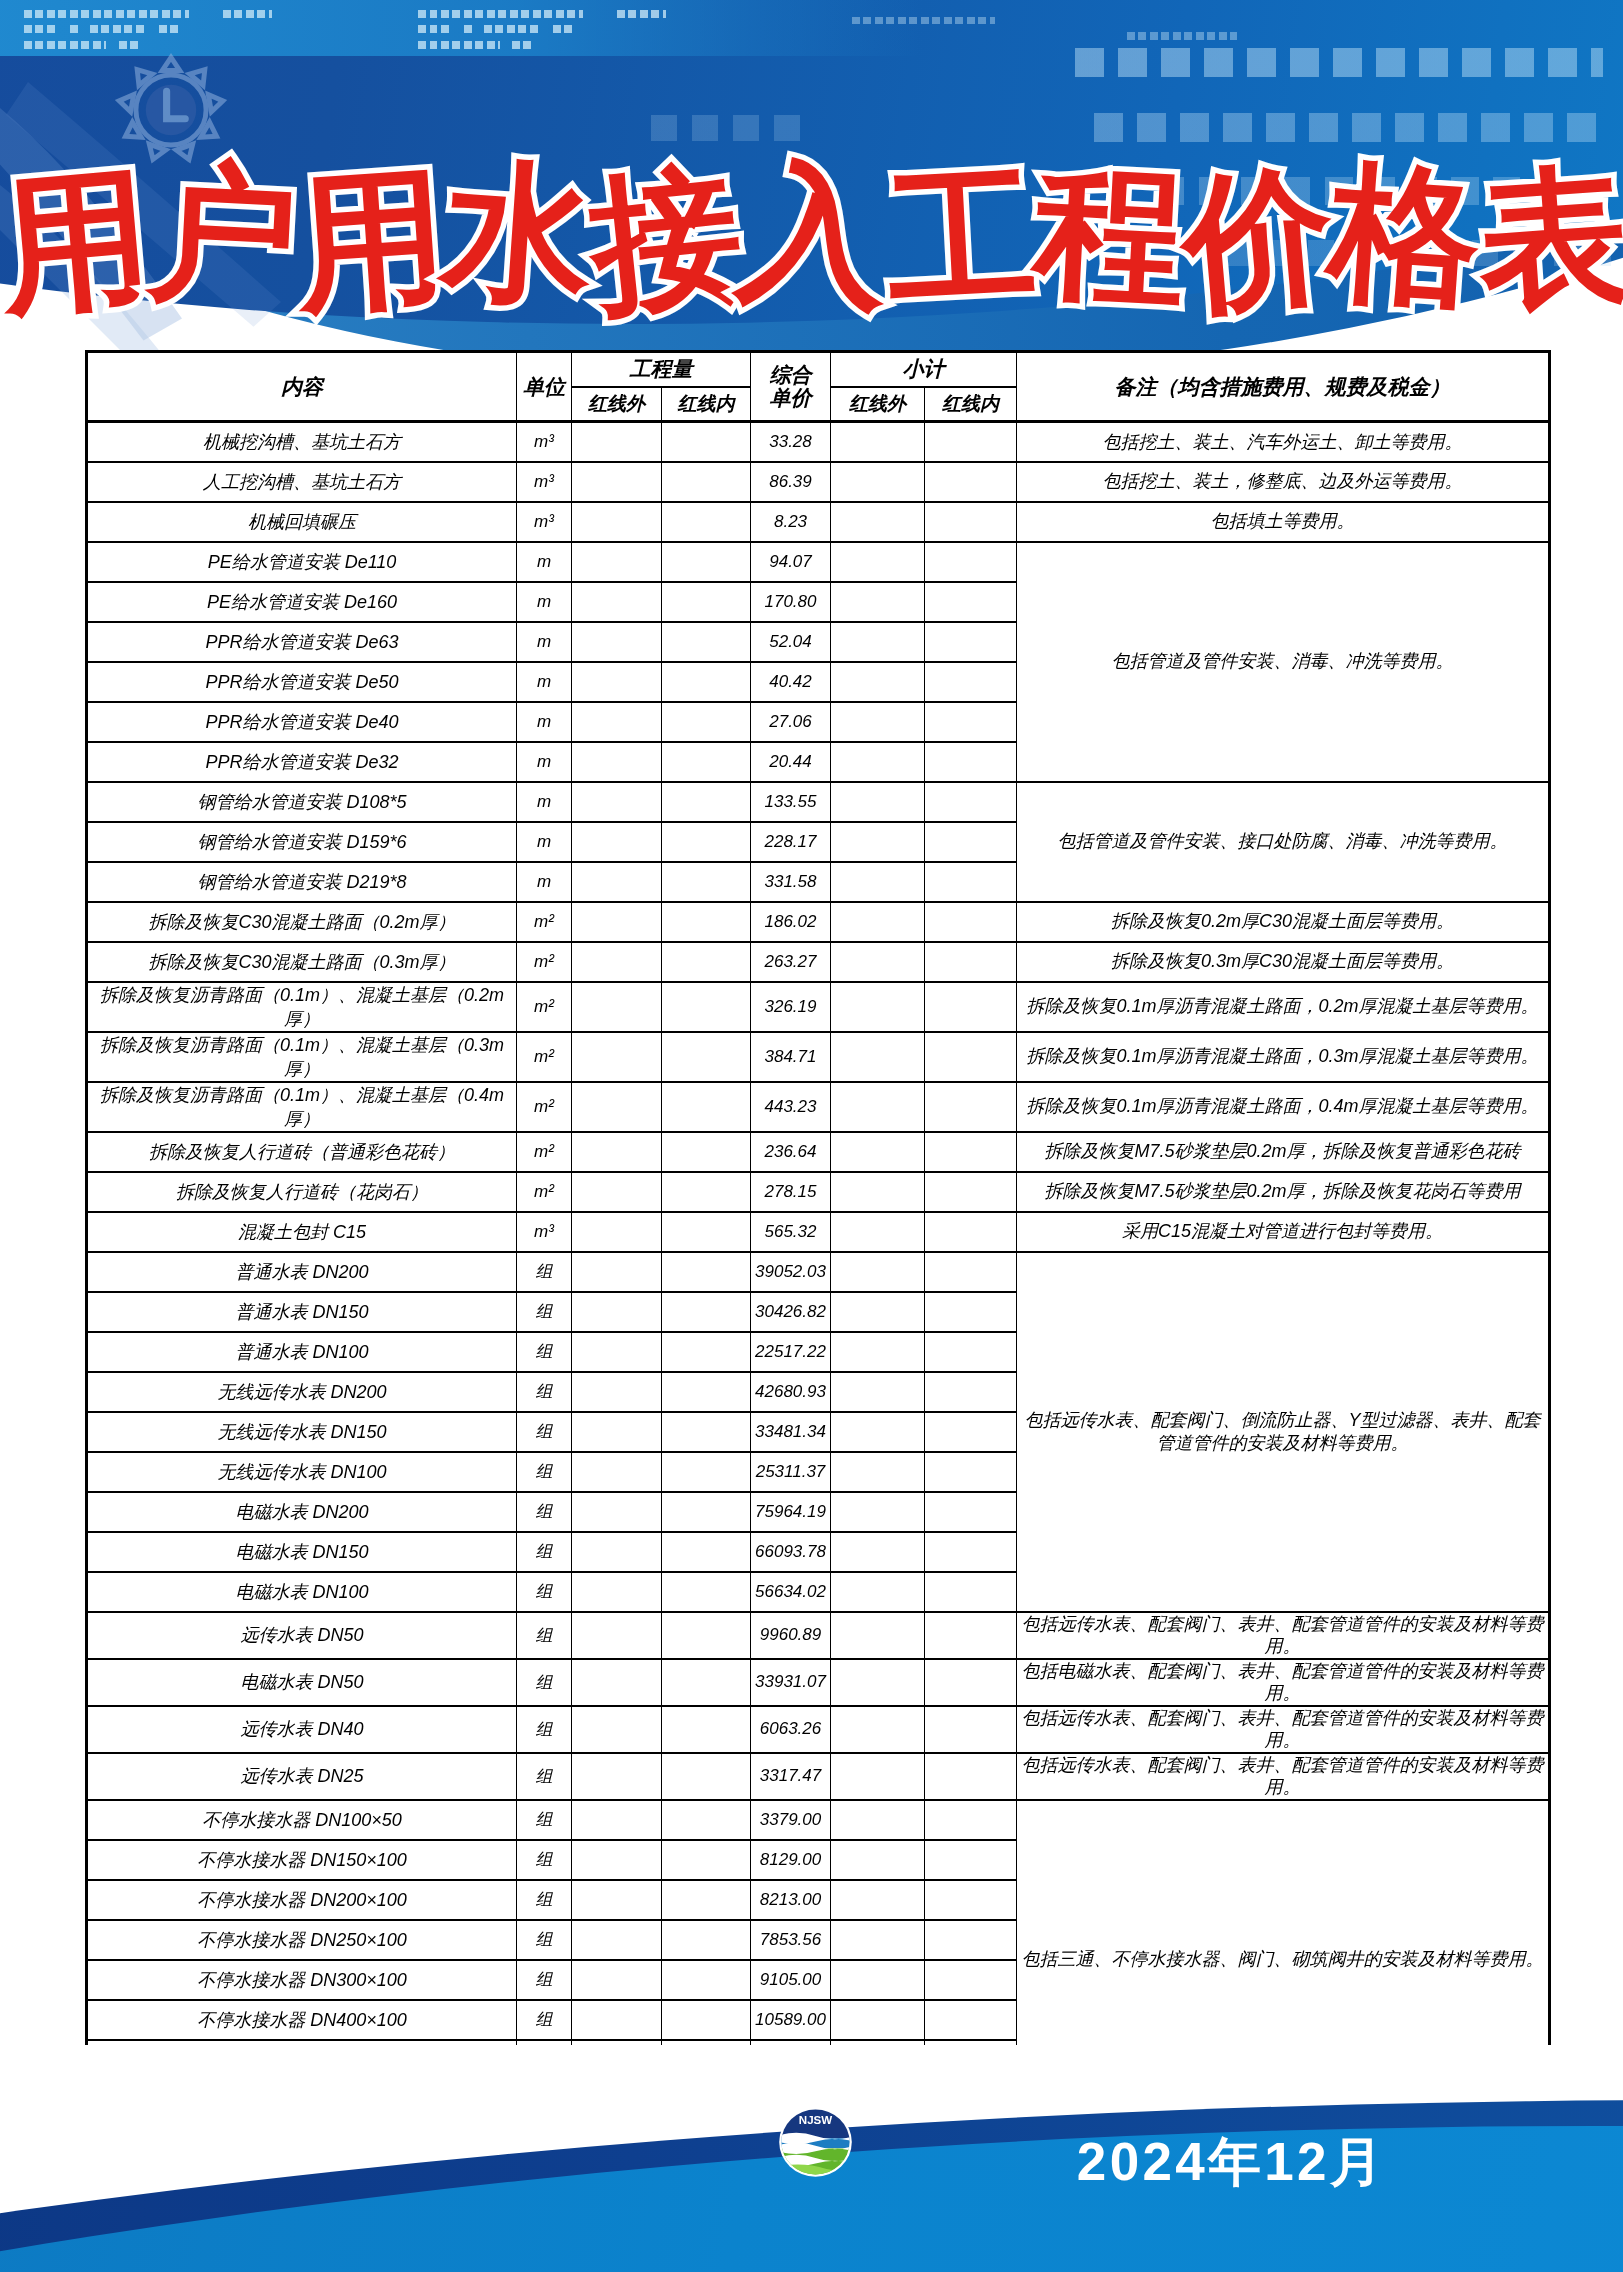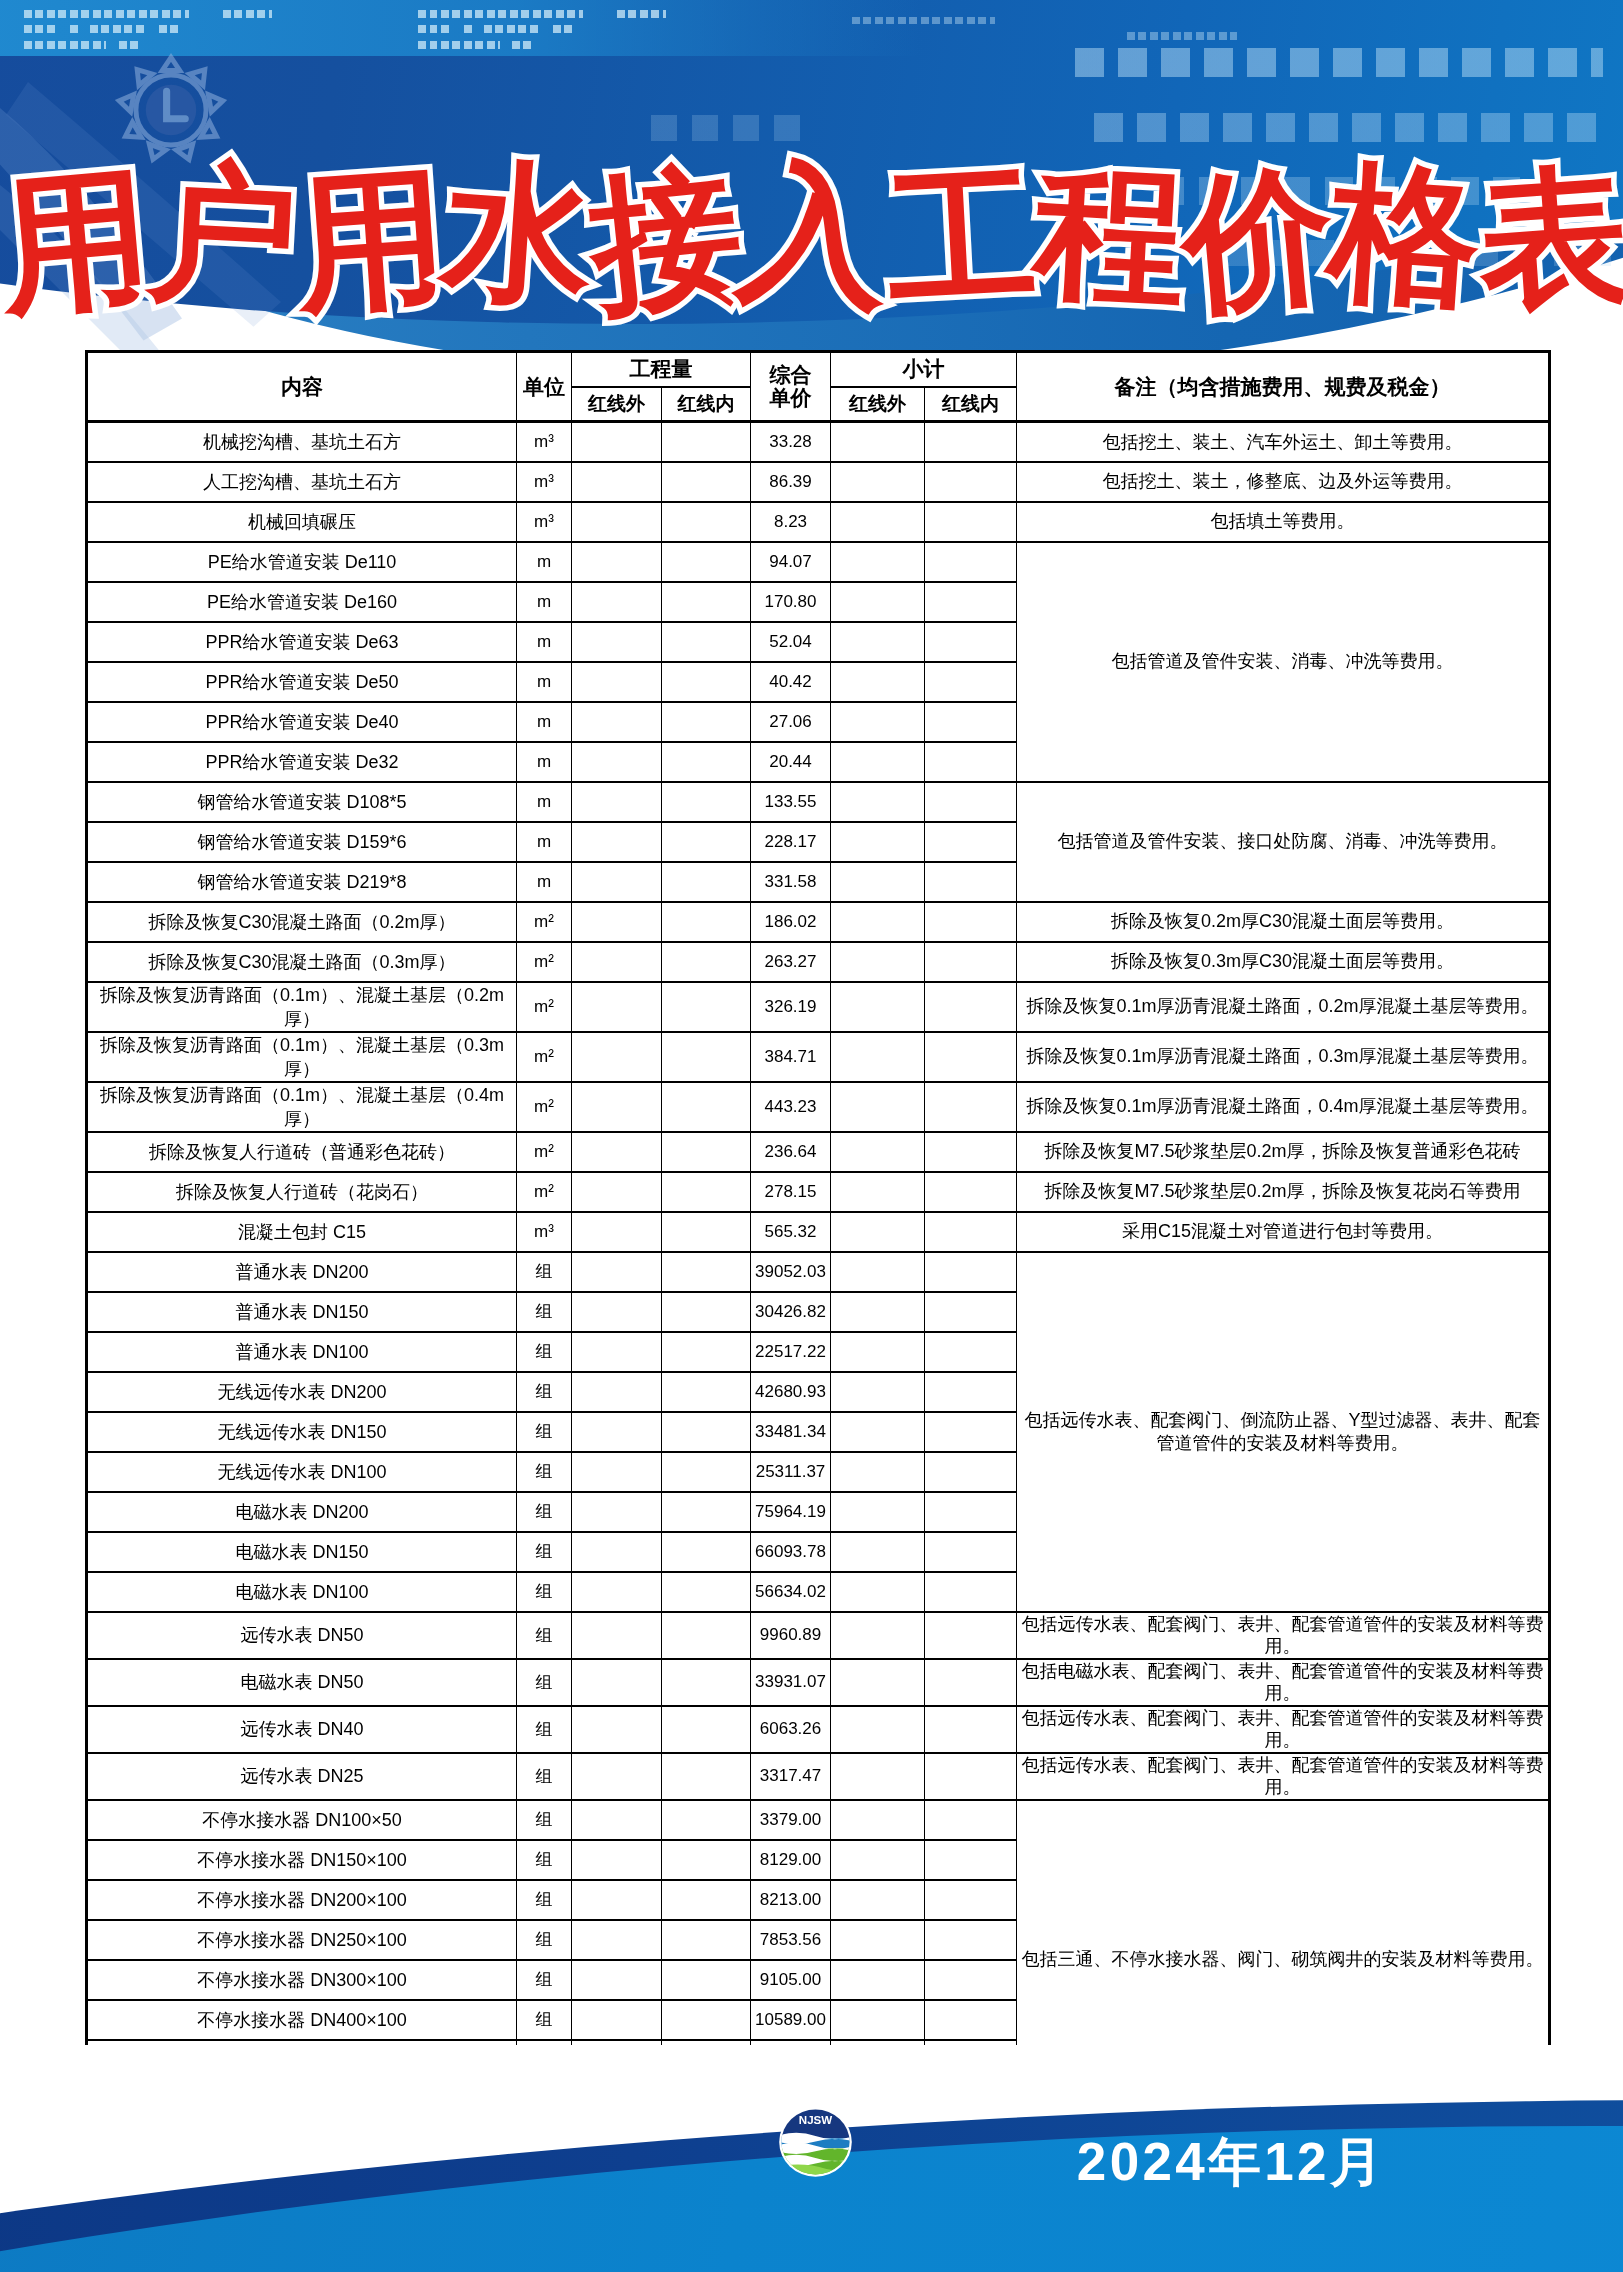--- a/index.html
+++ b/index.html
@@ -37,21 +37,21 @@
   .title .ch:nth-child(4){transform:rotate(4deg) translateY(-3.3px);}
   .title .ch:nth-child(5){transform:rotate(-6deg) translateY(3.3px);}
   .title .ch:nth-child(6){transform:rotate(5deg) translateY(-1.1px);}
   .title .ch:nth-child(7){transform:rotate(-3deg) translateY(2.2px);}
   .title .ch:nth-child(8){transform:rotate(3deg) translateY(-2.2px);}
   .title .ch:nth-child(9){transform:rotate(-5deg) translateY(3.3px);}
   .title .ch:nth-child(10){transform:rotate(4deg) translateY(-1.1px);}
   .title .ch:nth-child(11){transform:rotate(-4deg) translateY(2.2px);}
 
   
-  .tbl-wrap{position:absolute;left:85px;top:350px;width:1462px;}
+  .tbl-wrap{position:absolute;left:85px;top:350px;width:1462px;font-style:italic;}
   table.price{width:1462px;border-collapse:collapse;table-layout:fixed;background:#fff;color:#000;}
   table.price th,table.price td{border:1.1px solid #000;border-top-width:2.2px;border-bottom-width:2.2px;
         text-align:center;vertical-align:middle;padding:0 3.3px;overflow:hidden;}
   table.price{border:3.8px solid #000;}
   table.price thead th{font-weight:700;font-size:21px;padding:0 1.1px;}
   table.price thead tr{height:35px;}
   table.price thead tr:last-child th{font-size:19px;}
   table.price thead{border-bottom:3.8px solid #000;}
   th.wrap2{white-space:pre-line;line-height:1.05;}
   table.price tbody tr{height:40px;}

